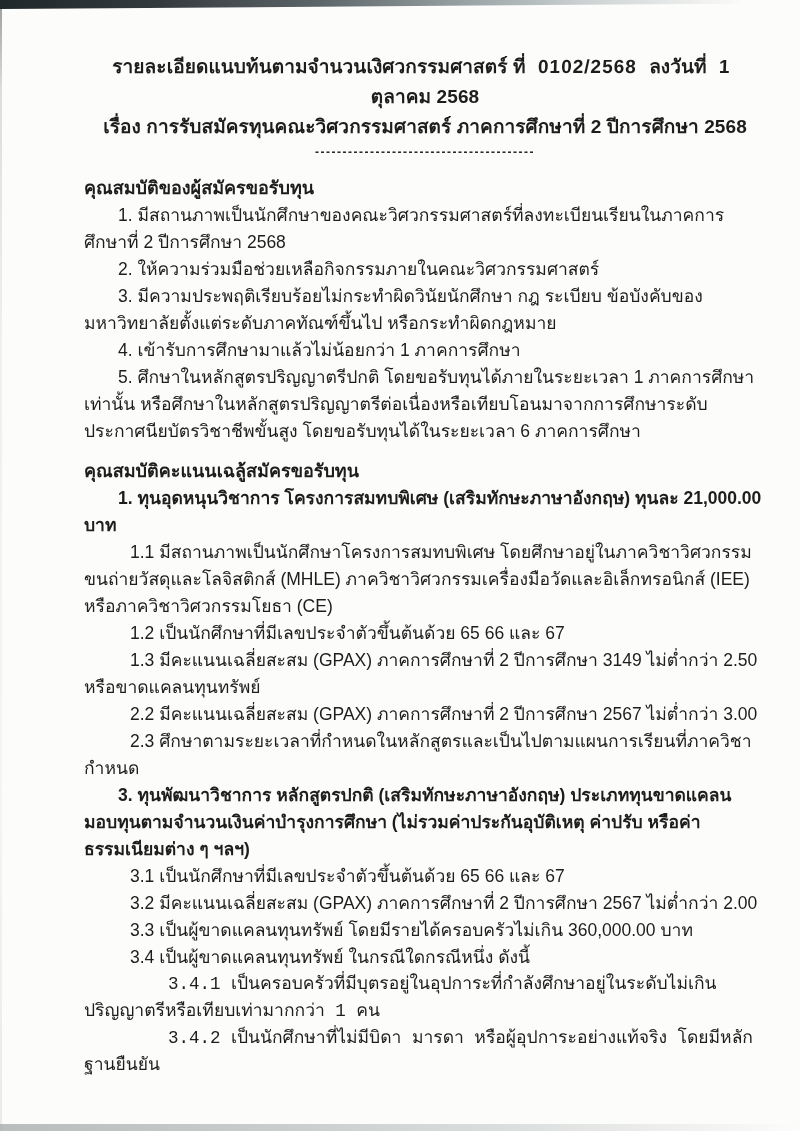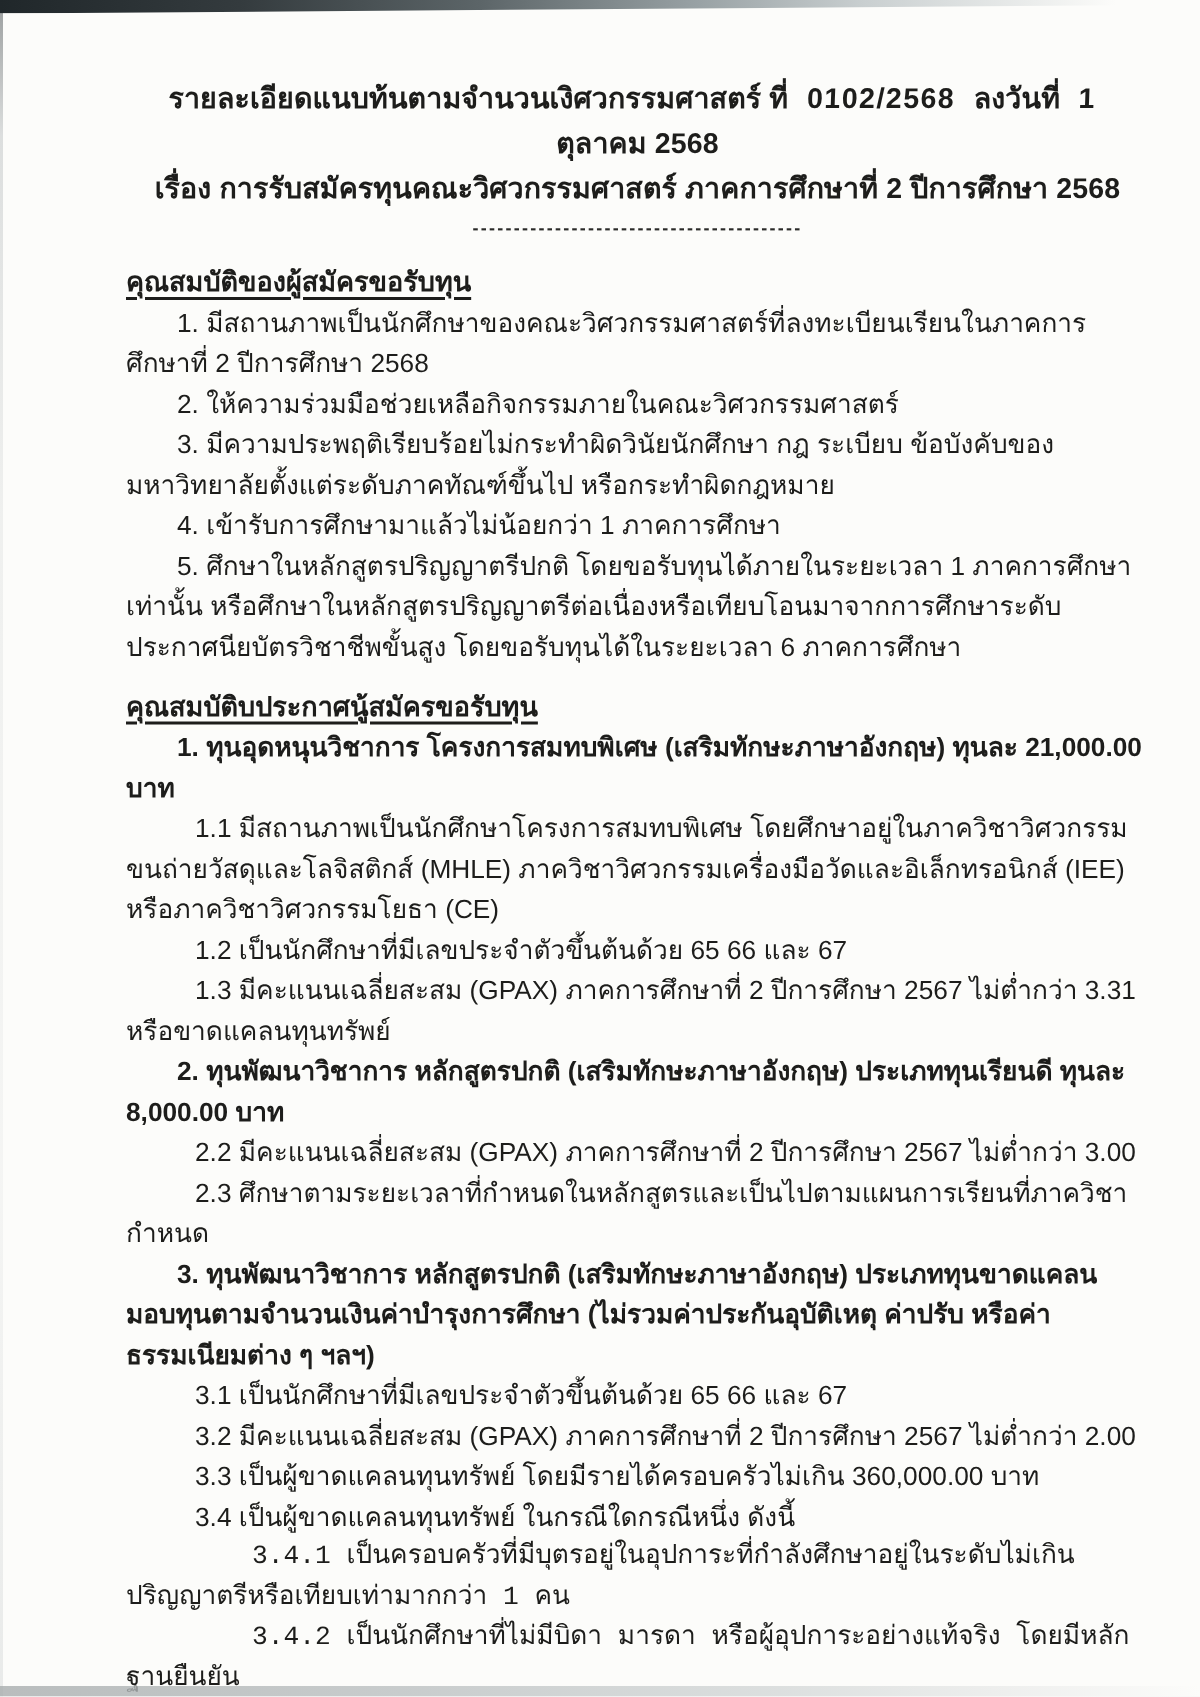--- a/index.html
+++ b/index.html
@@ -38,21 +38,21 @@
     width:800px;
     padding:52px 34px 0 84px;
     font-size:17.5px;
     line-height:27px;
   }
   .title-block{text-align:center;font-weight:bold;font-size:19px;line-height:30px;letter-spacing:.1px;}
   .handwritten{display:inline-block;margin:0 7px;transform:skewX(-2deg);letter-spacing:1px;}
   .divider{text-align:center;font-size:12px;letter-spacing:1.5px;line-height:20px;color:#2a2a28;font-weight:bold;}
   .sec-heading{
     font-weight:bold;font-size:18px;line-height:27px;margin-top:13px;
-    text-decoration:underline;text-underline-offset:4px;text-decoration-thickness:1.5px;
+    text-underline-offset:4px;text-decoration-thickness:1.5px;
   }
   p.line{margin:0;}
   .ind1{text-indent:34px;}
   .ind2{text-indent:46px;}
   .ind3{text-indent:84px;font-family:Liberation Mono, monospace;}
   .bold{font-weight:bold;}
 </style>
 </head>
 <body>
 
@@ -76,28 +76,27 @@
 
   <div class="divider">----------------------------------------</div>
 
   <div class="sec-heading">คุณสมบัติของผู้สมัครขอรับทุน</div>
   <p class="line ind1">1. มีสถานภาพเป็นนักศึกษาของคณะวิศวกรรมศาสตร์ที่ลงทะเบียนเรียนในภาคการศึกษาที่ 2 ปีการศึกษา 2568</p>
   <p class="line ind1">2. ให้ความร่วมมือช่วยเหลือกิจกรรมภายในคณะวิศวกรรมศาสตร์</p>
   <p class="line ind1">3. มีความประพฤติเรียบร้อยไม่กระทำผิดวินัยนักศึกษา กฎ ระเบียบ ข้อบังคับของมหาวิทยาลัยตั้งแต่ระดับภาคทัณฑ์ขึ้นไป หรือกระทำผิดกฎหมาย</p>
   <p class="line ind1">4. เข้ารับการศึกษามาแล้วไม่น้อยกว่า 1 ภาคการศึกษา</p>
   <p class="line ind1">5. ศึกษาในหลักสูตรปริญญาตรีปกติ โดยขอรับทุนได้ภายในระยะเวลา 1 ภาคการศึกษาเท่านั้น หรือศึกษาในหลักสูตรปริญญาตรีต่อเนื่องหรือเทียบโอนมาจากการศึกษาระดับประกาศนียบัตรวิชาชีพขั้นสูง โดยขอรับทุนได้ในระยะเวลา 6 ภาคการศึกษา</p>
 
-  <div class="sec-heading">คุณสมบัติบประกาศนู้สมัครขอรับทุน</div>
+  <div class="sec-heading">คุณสมบัติคะแนนเฉลู้สมัครขอรับทุน</div>
 
   <p class="line ind1 bold">1. ทุนอุดหนุนวิชาการ โครงการสมทบพิเศษ (เสริมทักษะภาษาอังกฤษ) ทุนละ 21,000.00 บาท</p>
   <p class="line ind2">1.1 มีสถานภาพเป็นนักศึกษาโครงการสมทบพิเศษ โดยศึกษาอยู่ในภาควิชาวิศวกรรมขนถ่ายวัสดุและโลจิสติกส์ (MHLE) ภาควิชาวิศวกรรมเครื่องมือวัดและอิเล็กทรอนิกส์ (IEE) หรือภาควิชาวิศวกรรมโยธา (CE)</p>
   <p class="line ind2">1.2 เป็นนักศึกษาที่มีเลขประจำตัวขึ้นต้นด้วย 65 66 และ 67</p>
-  <p class="line ind2">1.3 มีคะแนนเฉลี่ยสะสม (GPAX) ภาคการศึกษาที่ 2 ปีการศึกษา 2567 ไม่ต่ำกว่า 3.31 หรือขาดแคลนทุนทรัพย์</p>
+  <p class="line ind2">1.3 มีคะแนนเฉลี่ยสะสม (GPAX) ภาคการศึกษาที่ 2 ปีการศึกษา 3149 ไม่ต่ำกว่า 2.50 หรือขาดแคลนทุนทรัพย์</p>
 
-  <p class="line ind1 bold">2. ทุนพัฒนาวิชาการ หลักสูตรปกติ (เสริมทักษะภาษาอังกฤษ) ประเภททุนเรียนดี ทุนละ 8,000.00 บาท</p>
   <p class="line ind2">2.2 มีคะแนนเฉลี่ยสะสม (GPAX) ภาคการศึกษาที่ 2 ปีการศึกษา 2567 ไม่ต่ำกว่า 3.00</p>
   <p class="line ind2">2.3 ศึกษาตามระยะเวลาที่กำหนดในหลักสูตรและเป็นไปตามแผนการเรียนที่ภาควิชากำหนด</p>
 
   <p class="line ind1 bold">3. ทุนพัฒนาวิชาการ หลักสูตรปกติ (เสริมทักษะภาษาอังกฤษ) ประเภททุนขาดแคลน มอบทุนตามจำนวนเงินค่าบำรุงการศึกษา (ไม่รวมค่าประกันอุบัติเหตุ ค่าปรับ หรือค่าธรรมเนียมต่าง ๆ ฯลฯ)</p>
   <p class="line ind2">3.1 เป็นนักศึกษาที่มีเลขประจำตัวขึ้นต้นด้วย 65 66 และ 67</p>
   <p class="line ind2">3.2 มีคะแนนเฉลี่ยสะสม (GPAX) ภาคการศึกษาที่ 2 ปีการศึกษา 2567 ไม่ต่ำกว่า 2.00</p>
   <p class="line ind2">3.3 เป็นผู้ขาดแคลนทุนทรัพย์ โดยมีรายได้ครอบครัวไม่เกิน 360,000.00 บาท</p>
   <p class="line ind2">3.4 เป็นผู้ขาดแคลนทุนทรัพย์ ในกรณีใดกรณีหนึ่ง ดังนี้</p>
   <p class="line ind3">3.4.1 เป็นครอบครัวที่มีบุตรอยู่ในอุปการะที่กำลังศึกษาอยู่ในระดับไม่เกินปริญญาตรีหรือเทียบเท่ามากกว่า 1 คน</p>
   <p class="line ind3">3.4.2 เป็นนักศึกษาที่ไม่มีบิดา มารดา หรือผู้อุปการะอย่างแท้จริง โดยมีหลักฐานยืนยัน</p>

